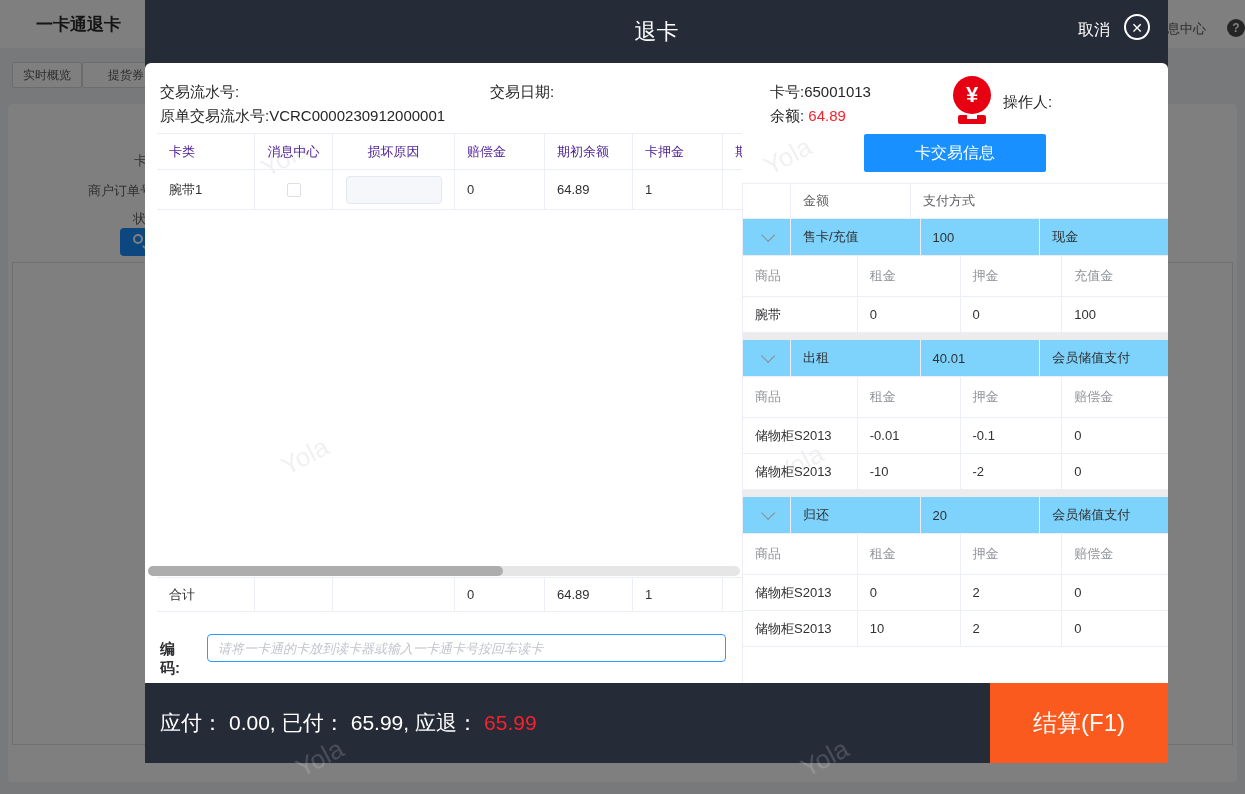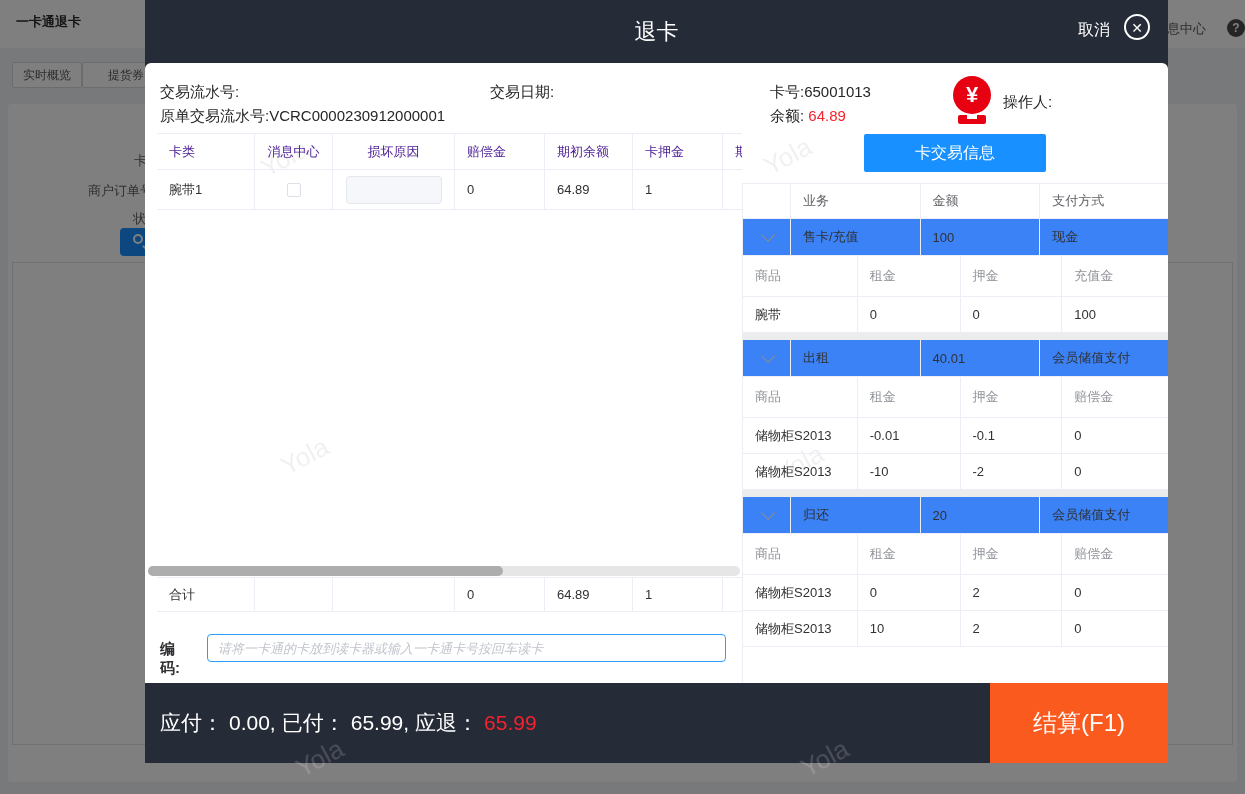--- a/index.html
+++ b/index.html
@@ -2,21 +2,21 @@
 <html><head>
 <meta charset="utf-8">
 <style>
   * { margin:0; padding:0; box-sizing:border-box; }
   html,body { width:1245px; height:794px; }
   body { font-family:"Liberation Sans","DejaVu Sans",sans-serif; }
   #stage { position:relative; width:1245px; height:794px; overflow:hidden; background:#f0f2f5; }
 
   
   .topbar { position:absolute; left:0; top:0; width:1245px; height:48px; background:#fff; }
-  .page-title { position:absolute; left:16px; top:13px; font-size:13px; font-weight:bold; color:#2b2b2b; }
+  .page-title { position:absolute; left:36px; top:13px; font-size:17px; font-weight:bold; color:#2b2b2b; }
   .msg-center { position:absolute; left:1154px; top:20px; font-size:13px; color:#595959; }
   .help-icon { position:absolute; left:1227px; top:19px; width:18px; height:18px; border-radius:50%;
                background:#4a4a4a; color:#fff; font-size:12px; font-weight:bold; text-align:center; line-height:18px; }
   .tabbar { position:absolute; left:0; top:48px; width:1245px; height:44px; background:#f0f2f5; }
   .tab { position:absolute; top:14px; height:26px; background:#fff; border:1px solid #d9d9d9; border-radius:2px;
          font-size:12px; color:#595959; display:flex; align-items:center; padding:0 10px; gap:6px; }
   .tab .x { font-size:11px; color:#999; }
   .bg-panel { position:absolute; left:8px; top:104px; width:1229px; height:678px; background:#fff; border-radius:4px; }
   .bg-label { position:absolute; font-size:13px; color:#606266; }
   .bg-search-btn { position:absolute; left:120px; top:228px; width:56px; height:28px; background:#1890ff; border-radius:4px; }
@@ -72,21 +72,21 @@
 
   
   .rpanel { position:absolute; left:597px; top:120px; width:426px; height:500px; border-left:1px solid #ebeef5; }
   .rrow { display:flex; border-bottom:1px solid #ebeef5; }
   .rcell { font-size:13px; padding-left:12px; display:flex; align-items:center; border-right:1px solid #ebeef5;
            overflow:hidden; white-space:nowrap; }
   .rcell:last-child { border-right:none; }
   .rc1{width:48px;justify-content:center;padding-left:0;} .rc2{width:130px;} .rc3{width:120px;} .rc4{width:128px;}
   .sc1{width:115px;} .sc2{width:103px;} .sc3{width:102px;} .sc4{width:106px;}
   .rhead { height:36px; border-top:1px solid #ebeef5; } .rhead .rcell { color:#606266; }
-  .rsec { height:37px; background:#3b82f6; } .rsec .rcell { color:#303133; }
+  .rsec { height:37px; background:#7dd3fc; } .rsec .rcell { color:#303133; }
   .rsubhead { height:41px; } .rsubhead .rcell { color:#909399; }
   .rdata { height:36px; } .rdata .rcell { color:#303133; }
   .rgap { height:7px; background:#ececec; border-bottom:none; }
   .chev { width:10px; height:10px; border-right:1px solid #8c8c8c; border-bottom:1px solid #8c8c8c;
           transform:rotate(45deg) translateY(-3px); cursor:pointer; }
 
   
   .m-footer { position:absolute; left:0; top:683px; width:1023px; height:80px; background:#262b38; }
   .f-text { position:absolute; left:15px; top:0; height:80px; display:flex; align-items:center; font-size:21px; color:#fff; }
   .f-text span { margin-right:6px; }
@@ -198,21 +198,20 @@
         </div>
         <div class="code-row">
           <div class="code-label">编码:</div>
           <input class="code-input" value="" placeholder="请将一卡通的卡放到读卡器或输入一卡通卡号按回车读卡" style="">
         </div>
       </div>
 
       <div class="rpanel">
         <div class="rrow rhead">
           <div class="rcell rc1"></div>
-          <div class="rcell rc2">业务</div>
           <div class="rcell rc3">金额</div>
           <div class="rcell rc4">支付方式</div>
         </div>
 
         <div class="rrow rsec">
           <div class="rcell rc1">
               <span class="chev"></span>
             </div>
           <div class="rcell rc2">售卡/充值</div>
           <div class="rcell rc3">100</div>

